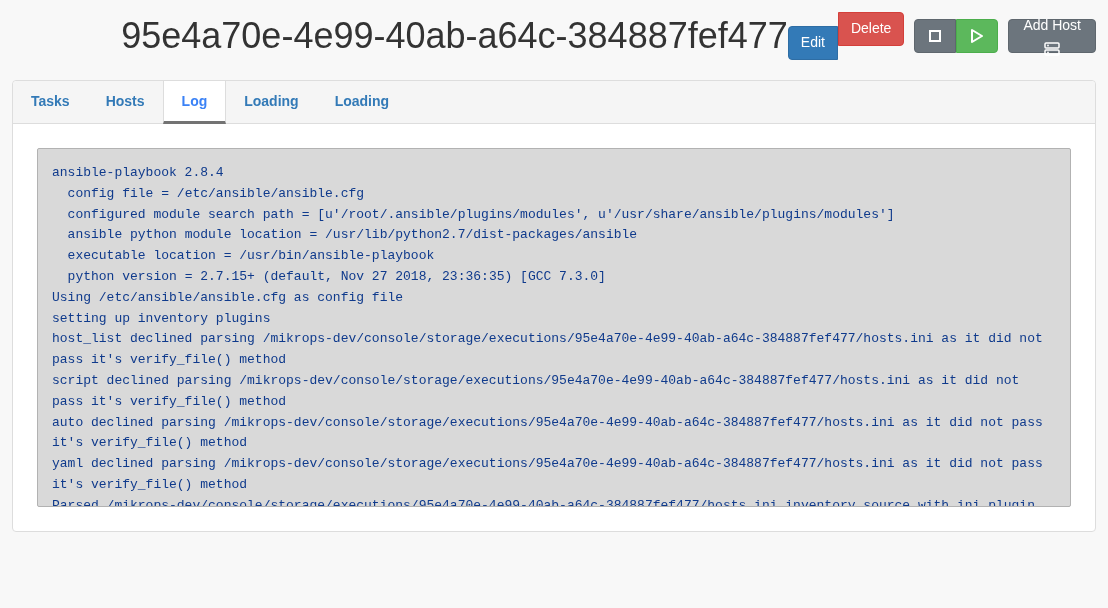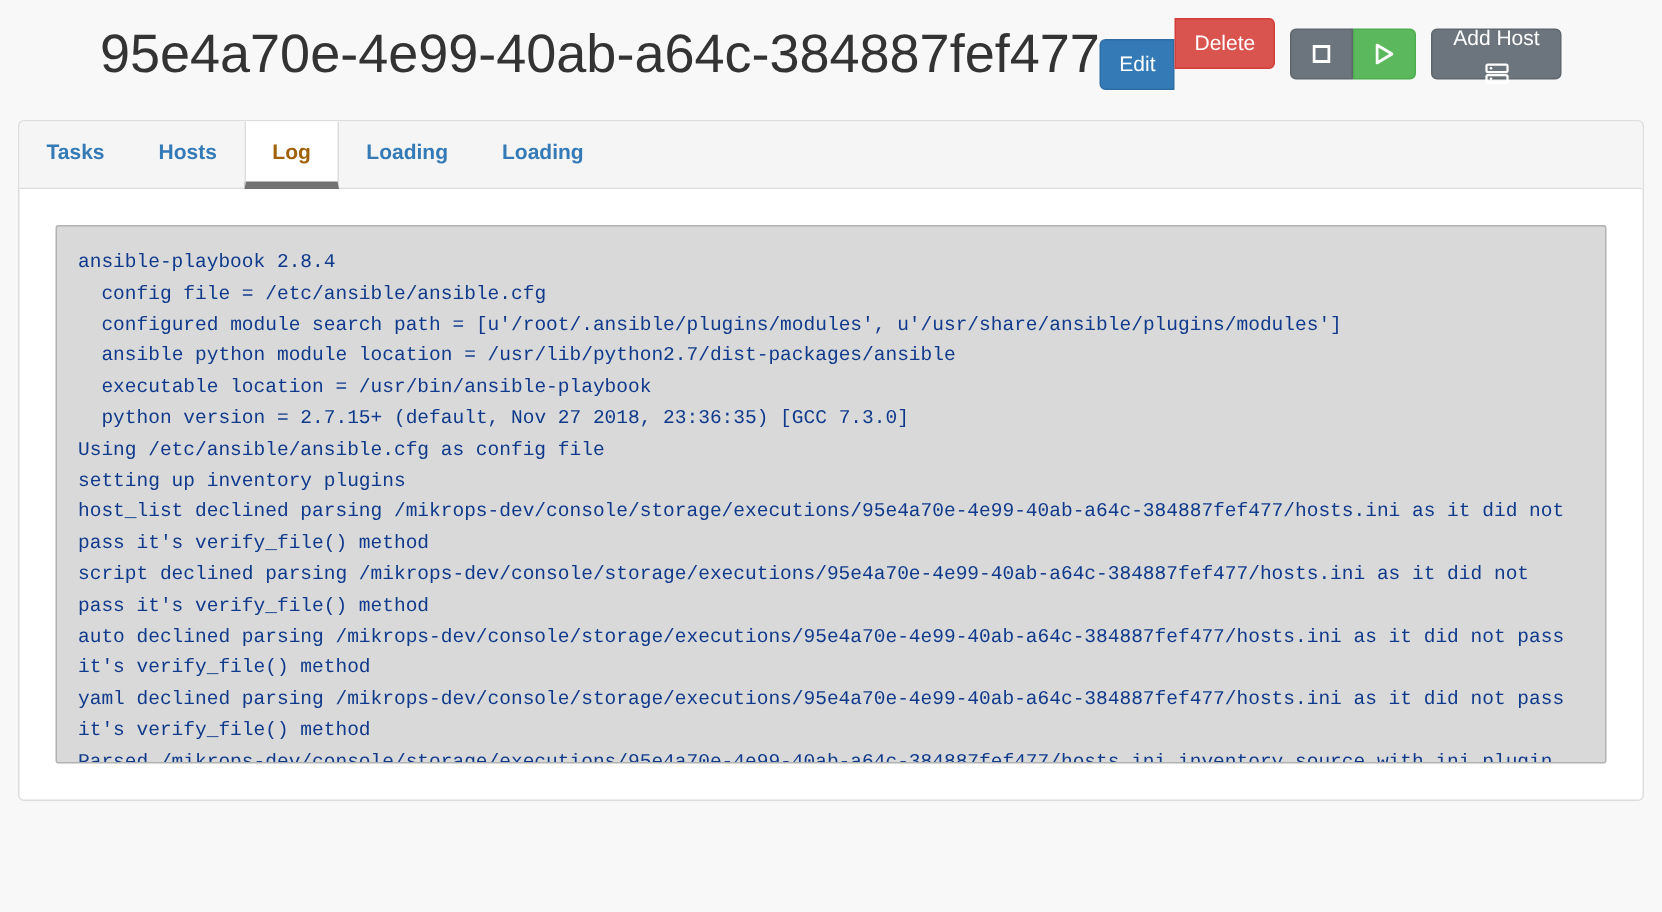--- a/index.html
+++ b/index.html
@@ -10,21 +10,21 @@
     color: #333;
     font-size: 14px;
   }
   .container {
     width: 1108px;
     margin: 0 auto;
   }
   .header {
     display: flex;
     align-items: center;
-    justify-content: center;
+    justify-content: flex-end;
     padding: 12px 12px 20px 12px;
   }
   .title {
     font-size: 36px;
     font-weight: 300;
     color: #333;
     margin: 0;
   }
   .btn-row {
     display: flex;
@@ -74,25 +74,25 @@
     padding: 12px 18px;
     color: #337ab7;
     cursor: pointer;
     font-size: 14px;
     border-right: 0;
     position: relative;
     font-weight: 600;
   }
   .tab.active {
     background: #fff;
-    color: #a16207;
+    color: #3b82f6;
     border-left: 1px solid #ddd;
     border-right: 1px solid #ddd;
     margin-bottom: -1px;
-    border-bottom: 5px solid #737373;
+    border-bottom: 3px solid #737373;
   }
   .tab:first-child.active { border-left: 0;}
   .content {
     padding: 24px;
   }
   .log-box {
     background: #d9d9d9;
     border: 1px solid #b2b2b2;
     padding: 14px 14px 14px 14px;
     color: #0f3a8c;

